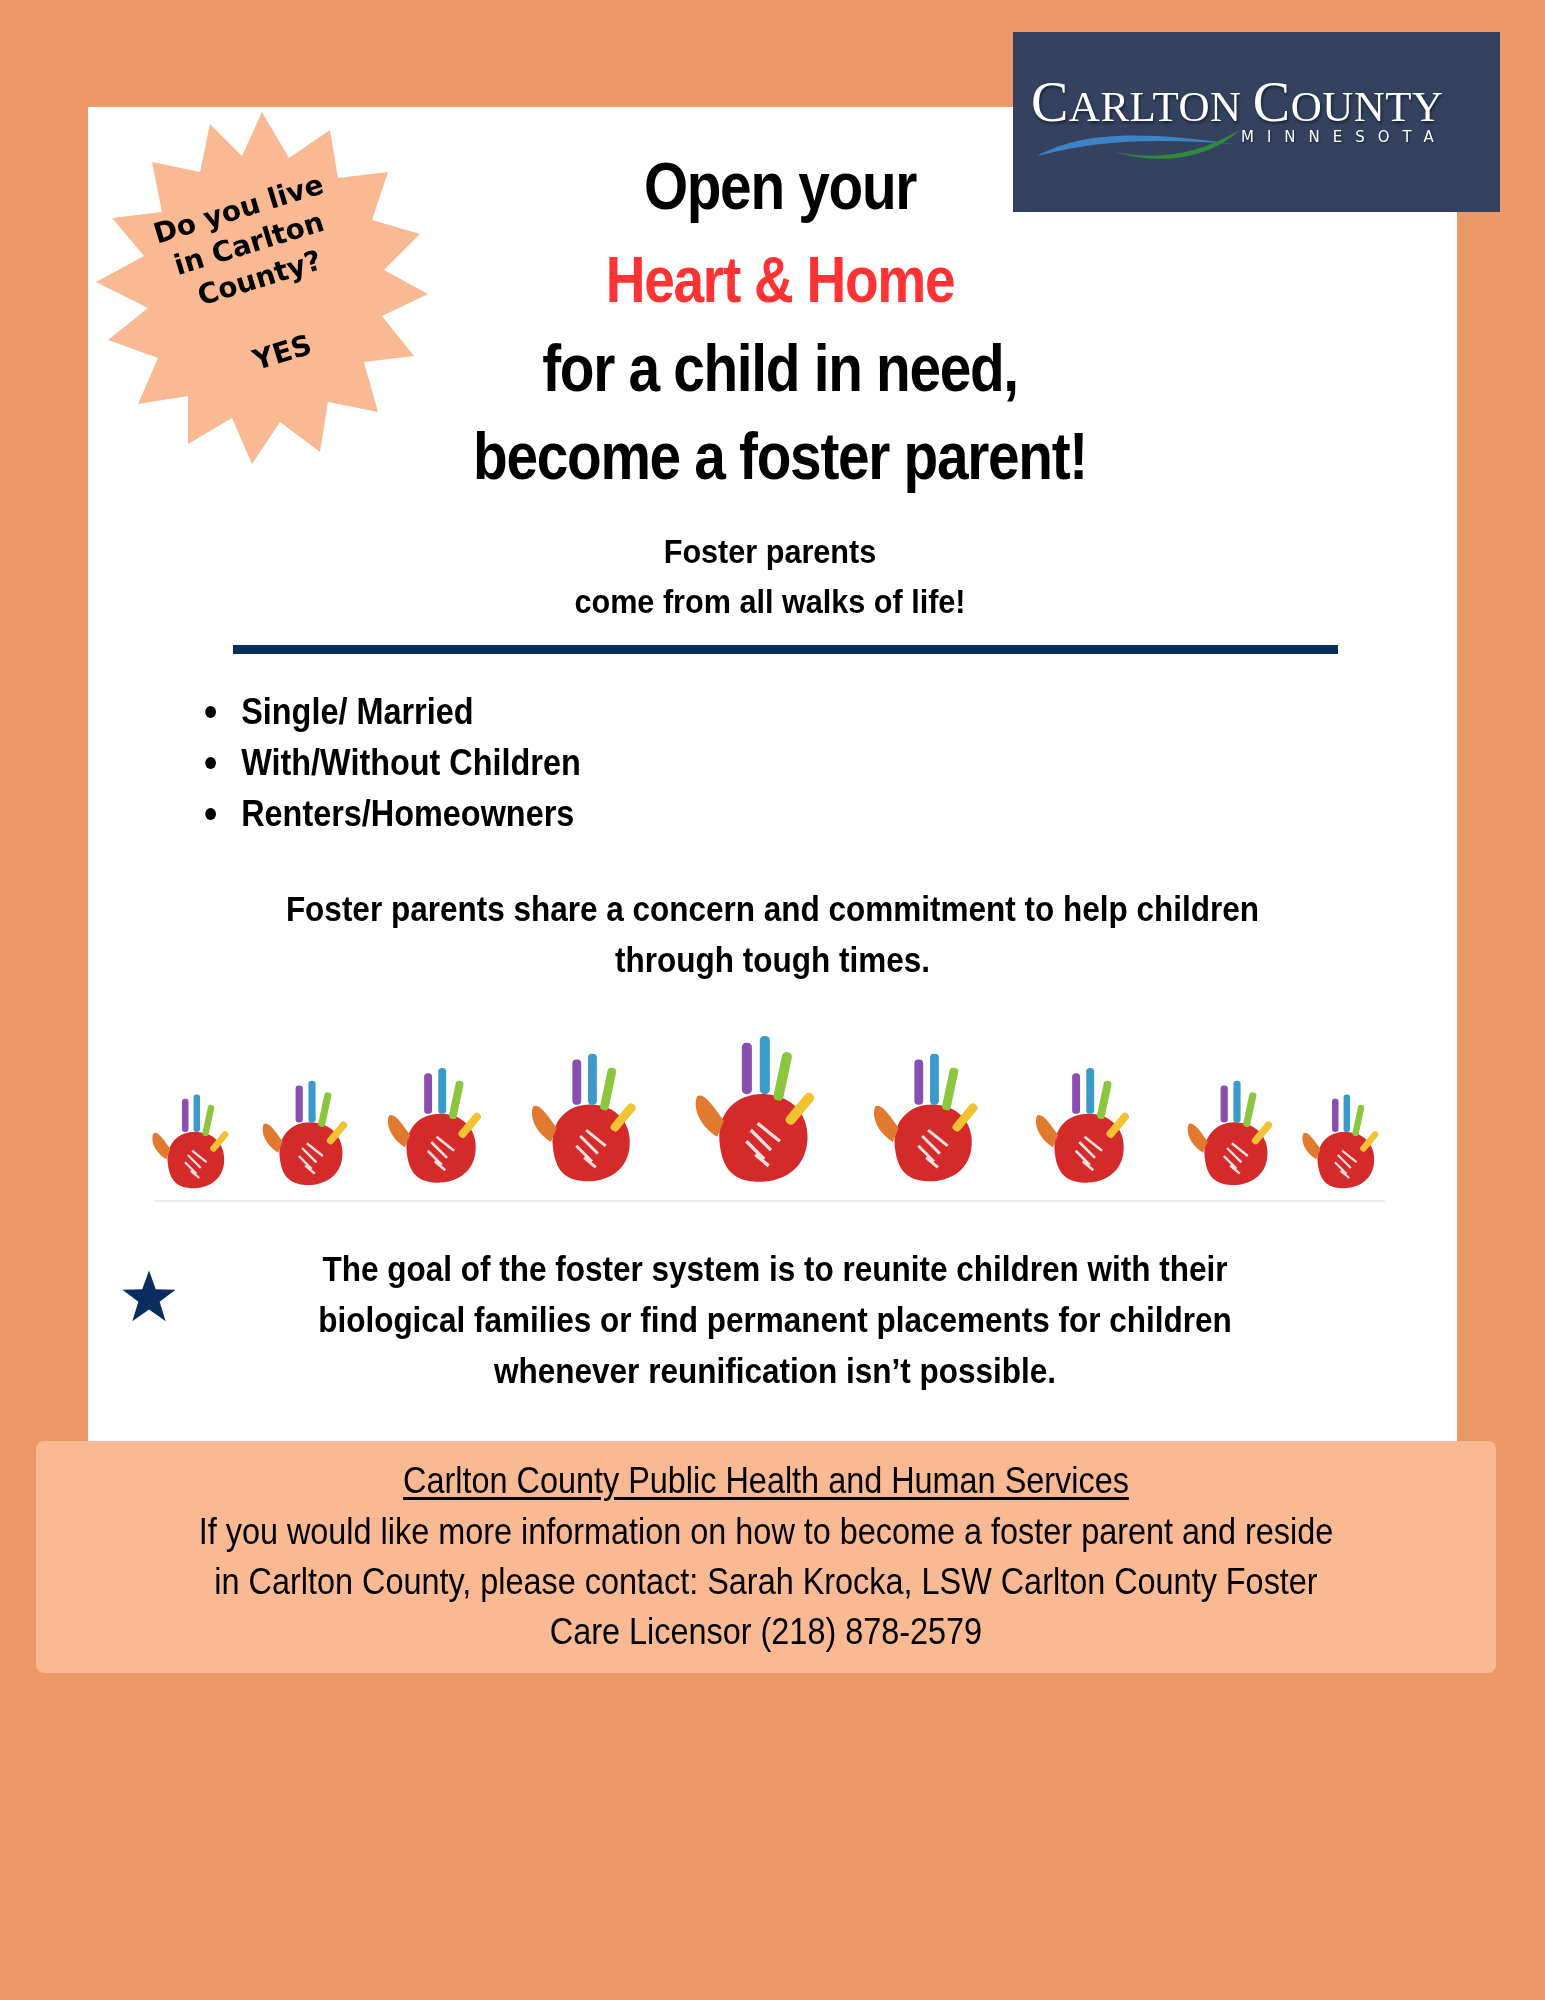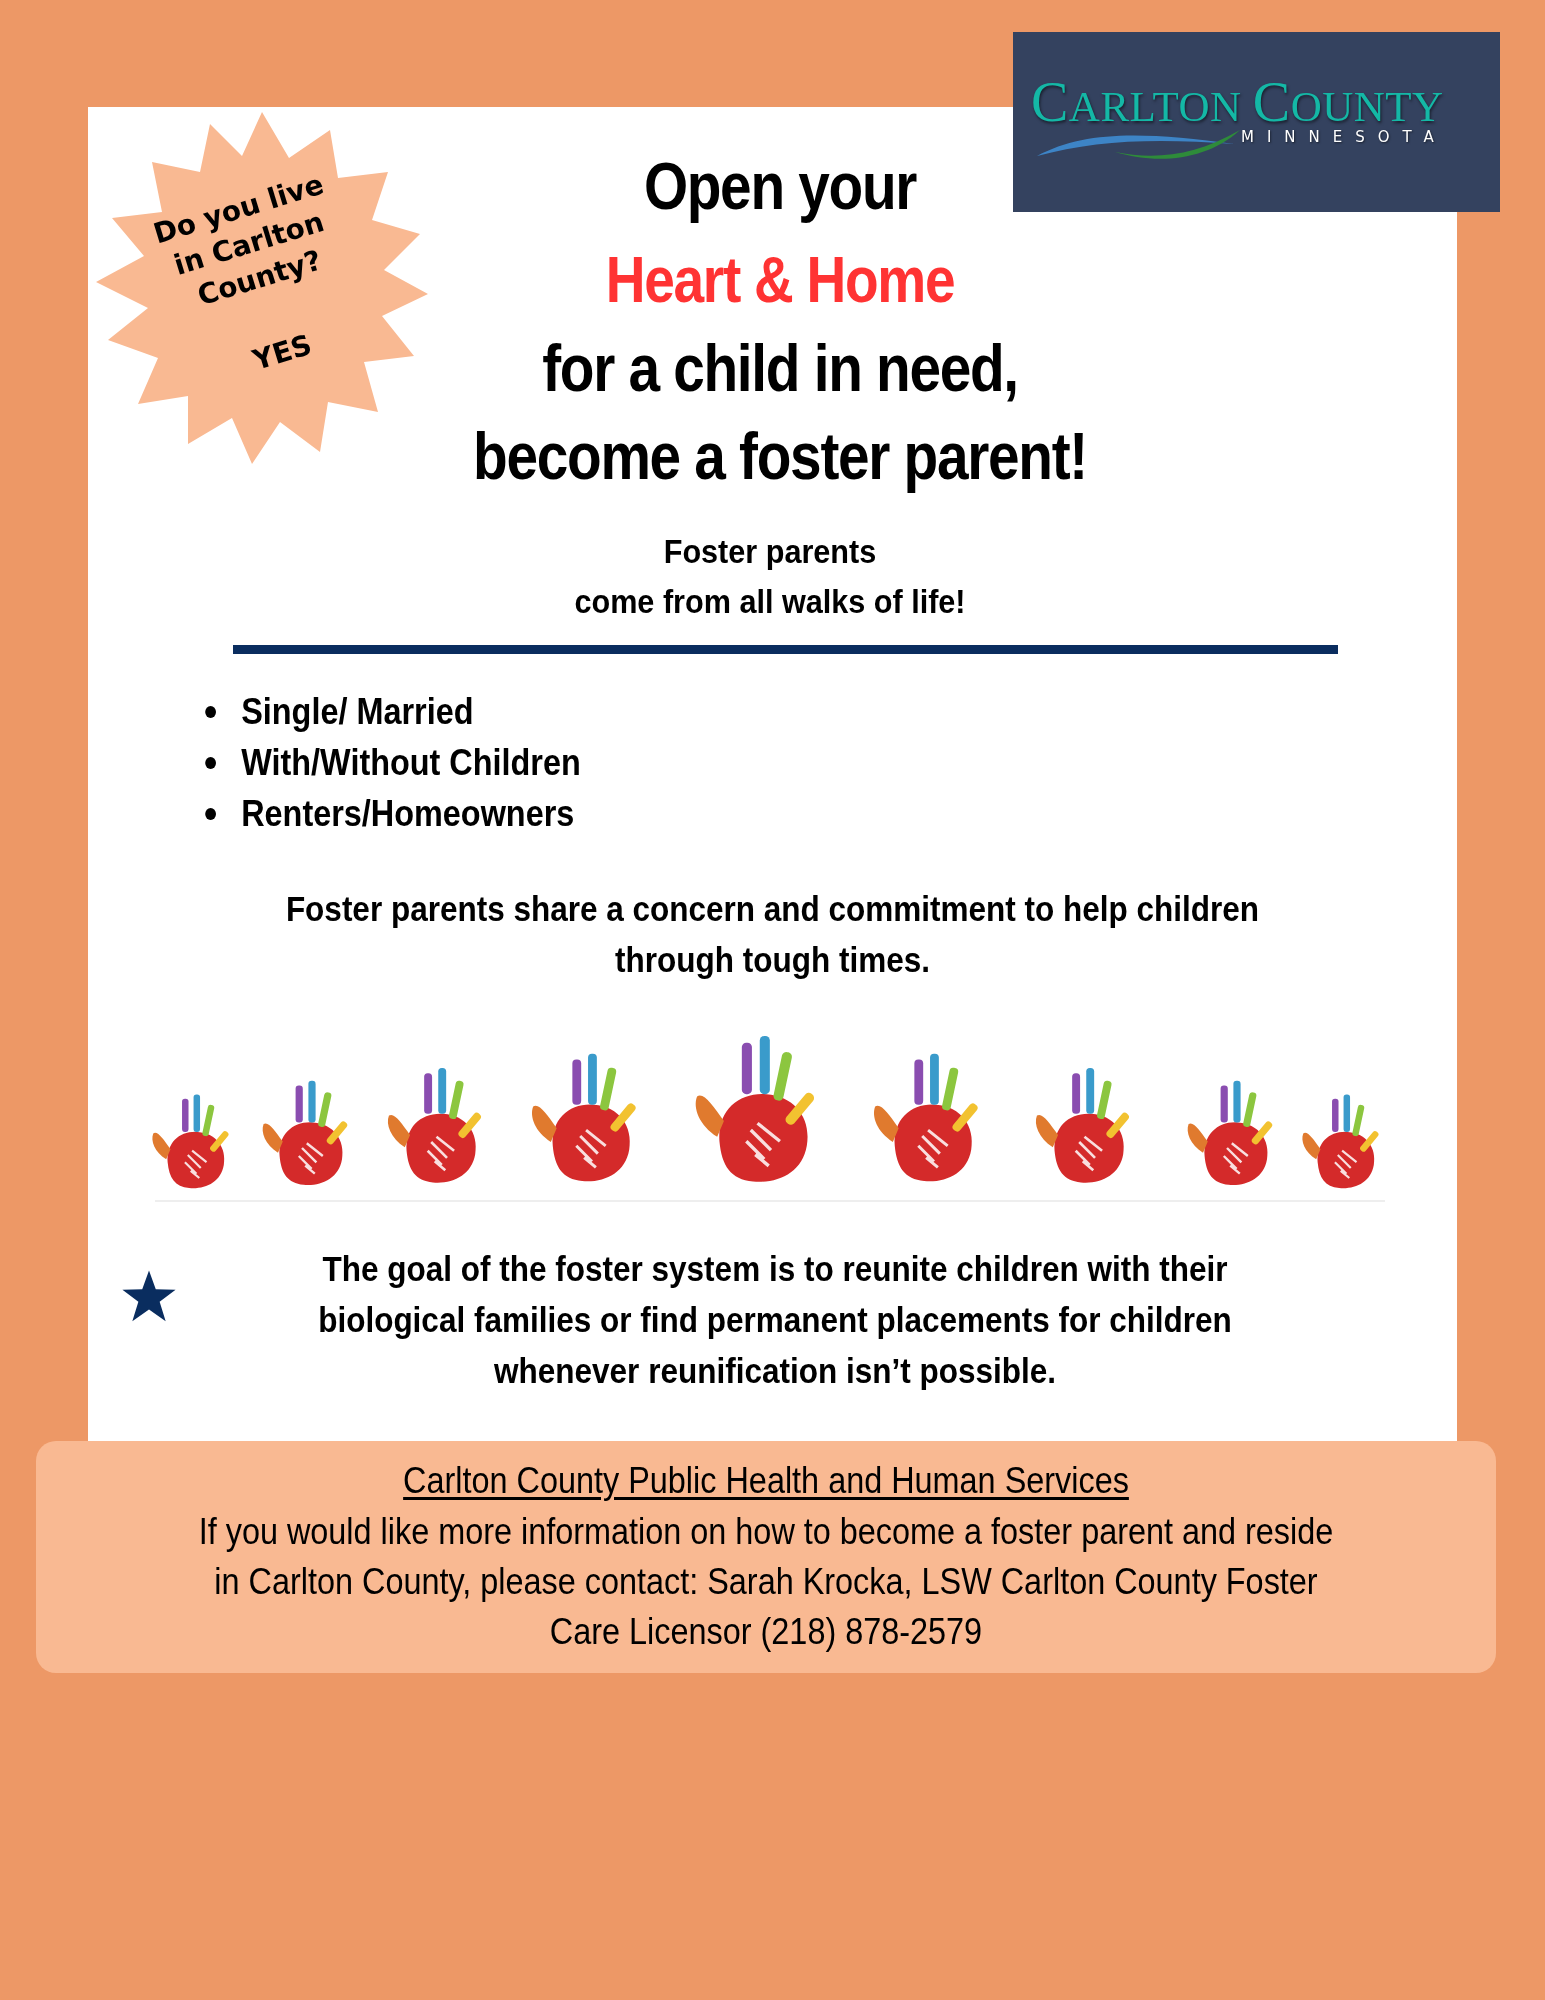--- a/index.html
+++ b/index.html
@@ -35,21 +35,21 @@
     height: 180px;
     background: #34425F;
     z-index: 5;
   }
   .logo-title {
     position: absolute;
     left: 18px;
     top: 38px;
     width: 460px;
     font-family: "Liberation Serif", "DejaVu Serif", serif;
-    color: #14b8a6;
+    color: #ffffff;
     font-size: 43px;
     letter-spacing: 0.5px;
     white-space: nowrap;
     text-shadow: 1px 2px 3px rgba(0,0,0,0.55);
   }
   .logo-title .big { font-size: 56px; }
   .logo-sub {
     position: absolute;
     left: 228px;
     top: 96px;
@@ -232,21 +232,21 @@
   .goal3 { top: 1345px; }
 
   
   .contact {
     position: absolute;
     left: 36px;
     top: 1441px;
     width: 1460px;
     height: 232px;
     background: #F9B992;
-    border-radius: 20px;
+    border-radius: 8px;
     z-index: 3;
   }
   .contact-line {
     position: absolute;
     left: 0;
     width: 1460px;
     text-align: center;
     font-family: "Liberation Sans", sans-serif;
     font-size: 36px;
     line-height: 50px;

